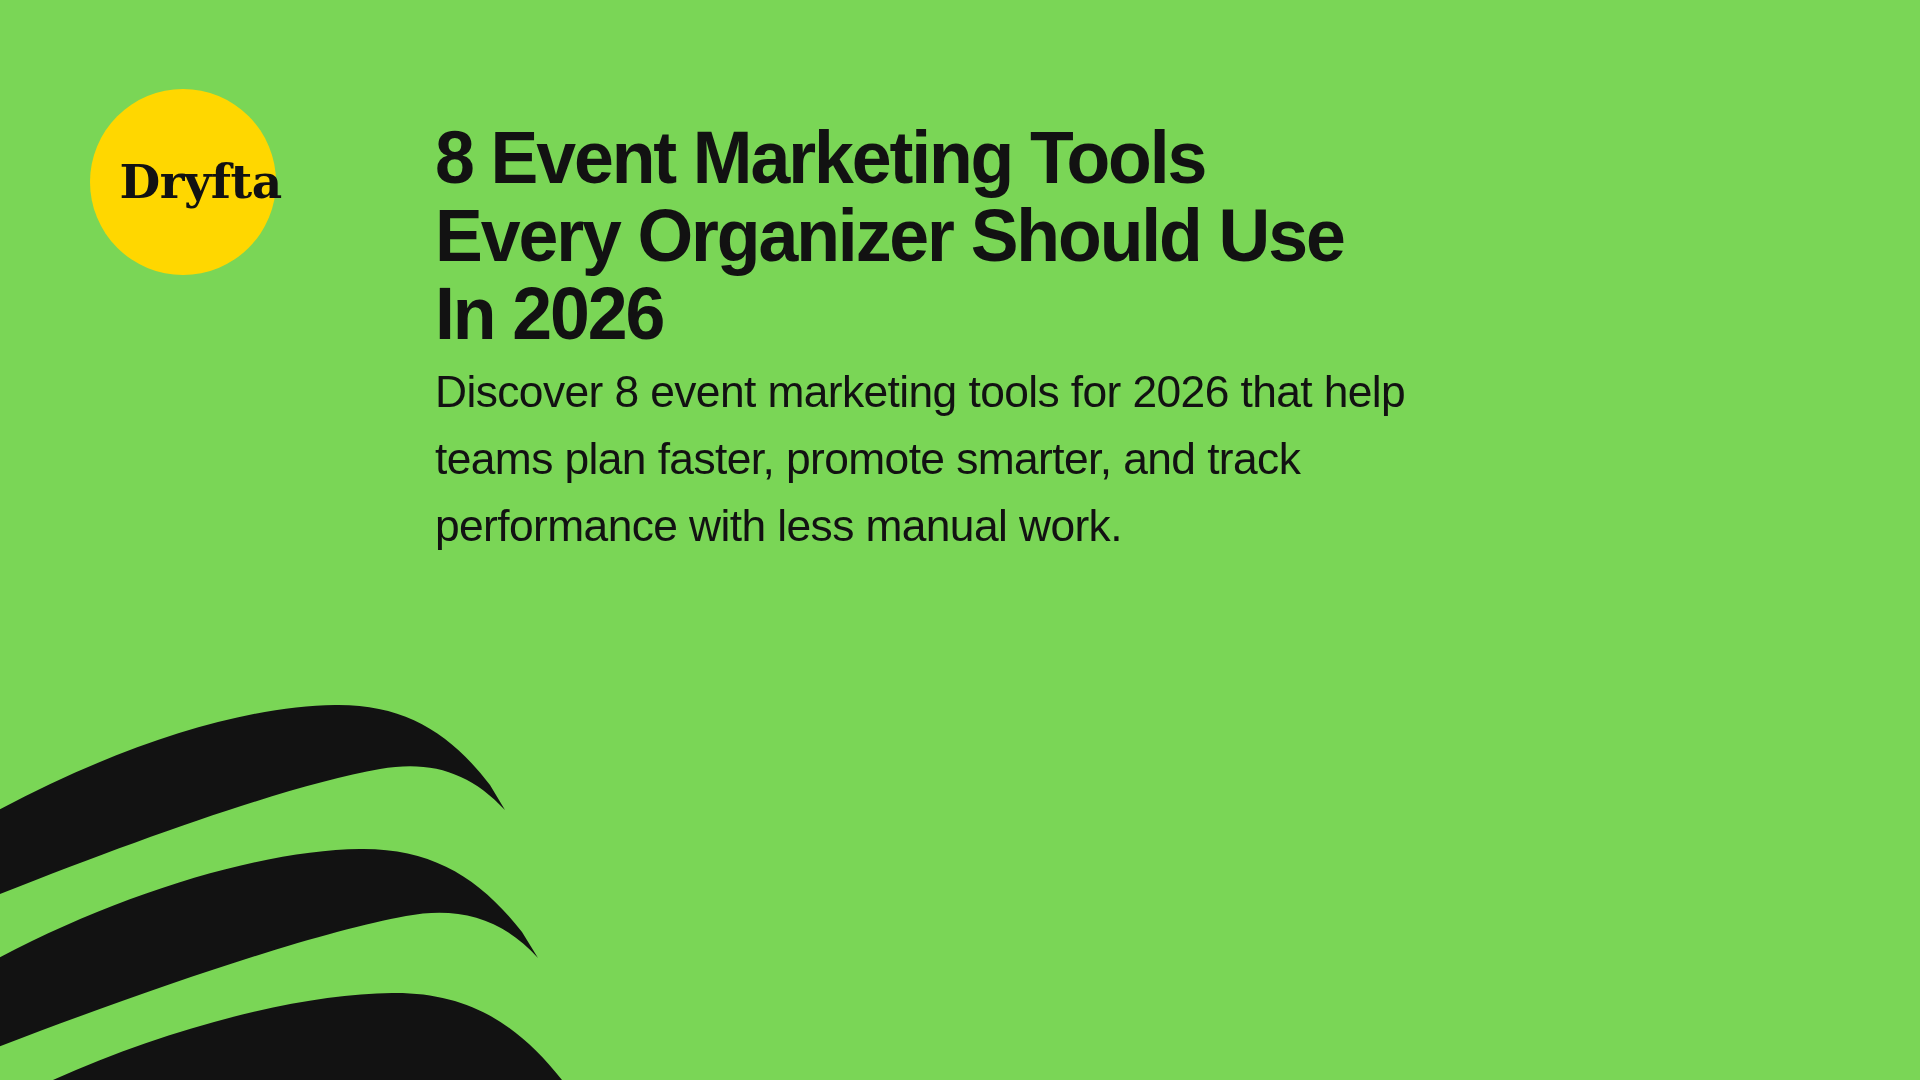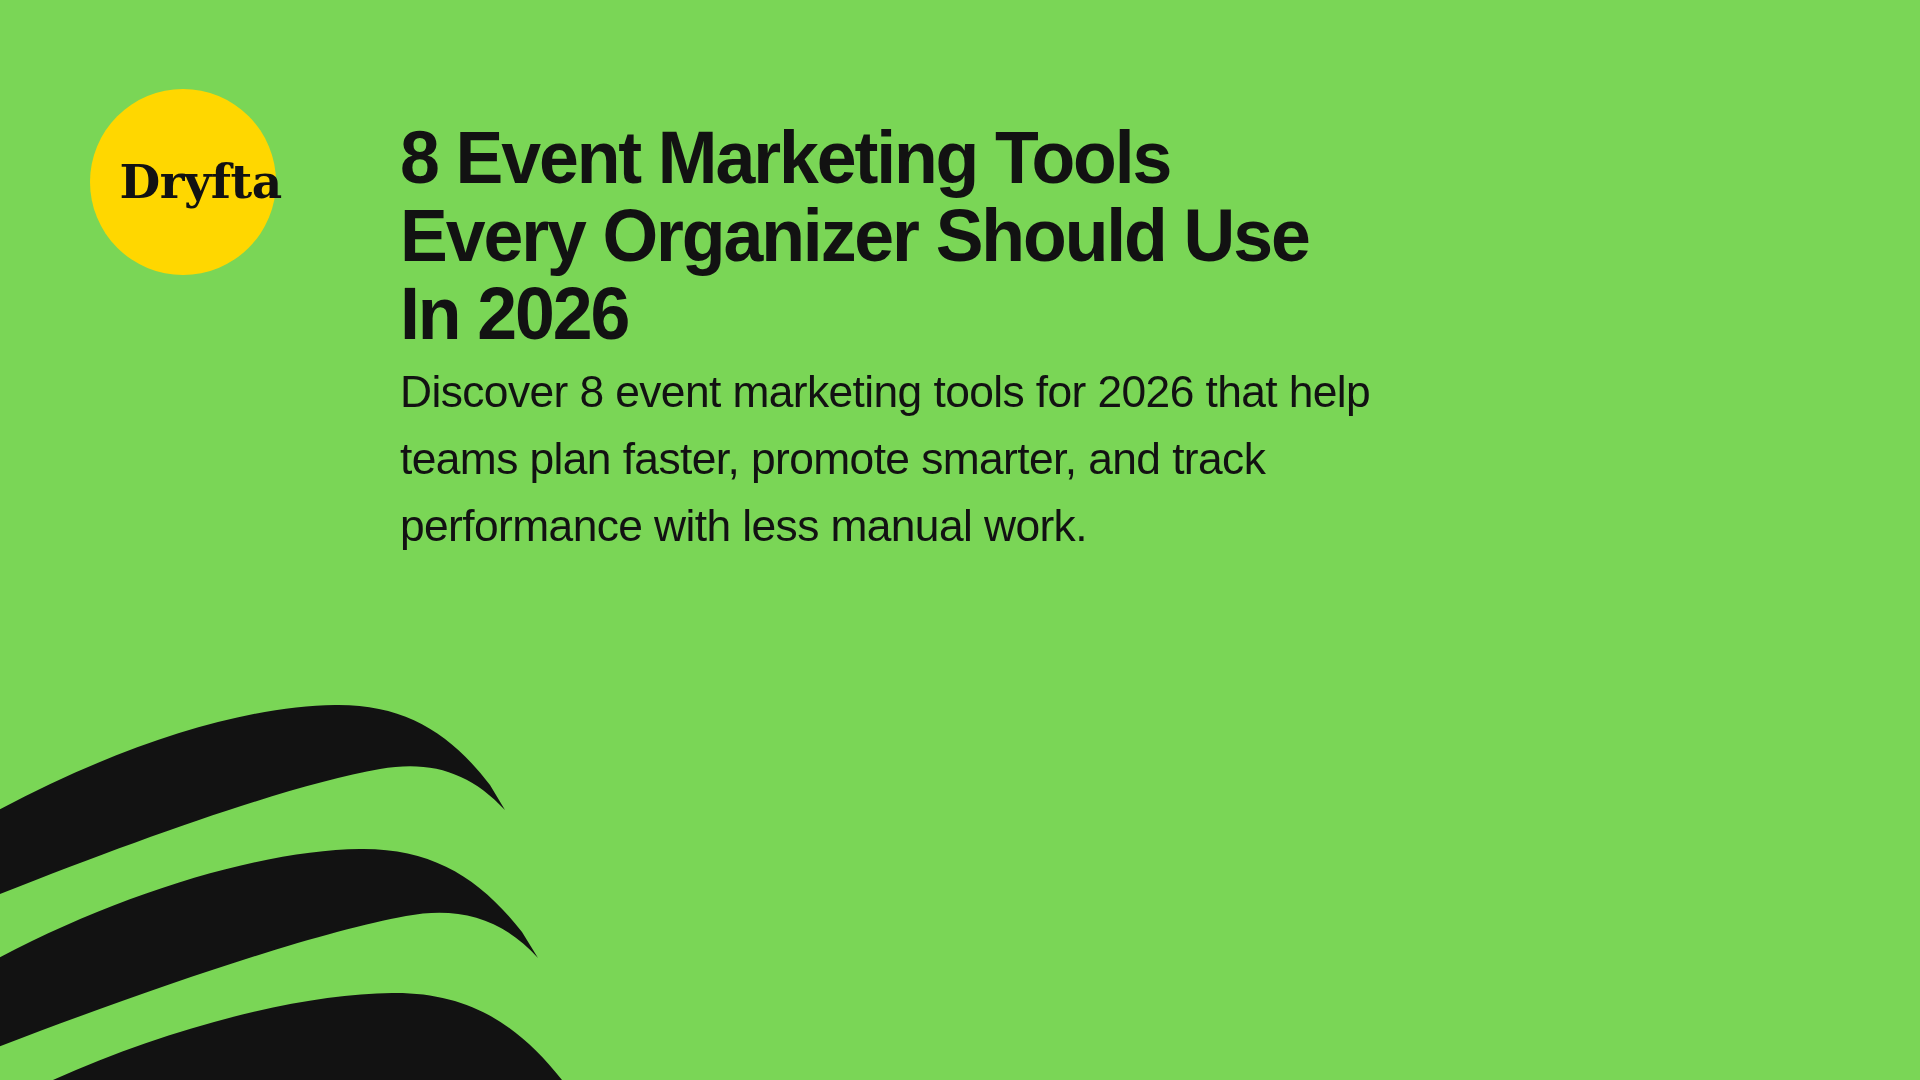--- a/index.html
+++ b/index.html
@@ -58,21 +58,21 @@
     color: #121212;
     letter-spacing: -0.5px;
     white-space: nowrap;
     transform: translateY(-1px);
     margin-left: 35px;
   }
 
   
   .content {
     position: absolute;
-    left: 400px;
+    left: 435px;
     top: 118px;
     width: 1010px;
   }
 
   .headline {
     margin: 0;
     font-family: "Liberation Sans", sans-serif;
     font-weight: 700;
     font-size: 75px;
     line-height: 78px;

